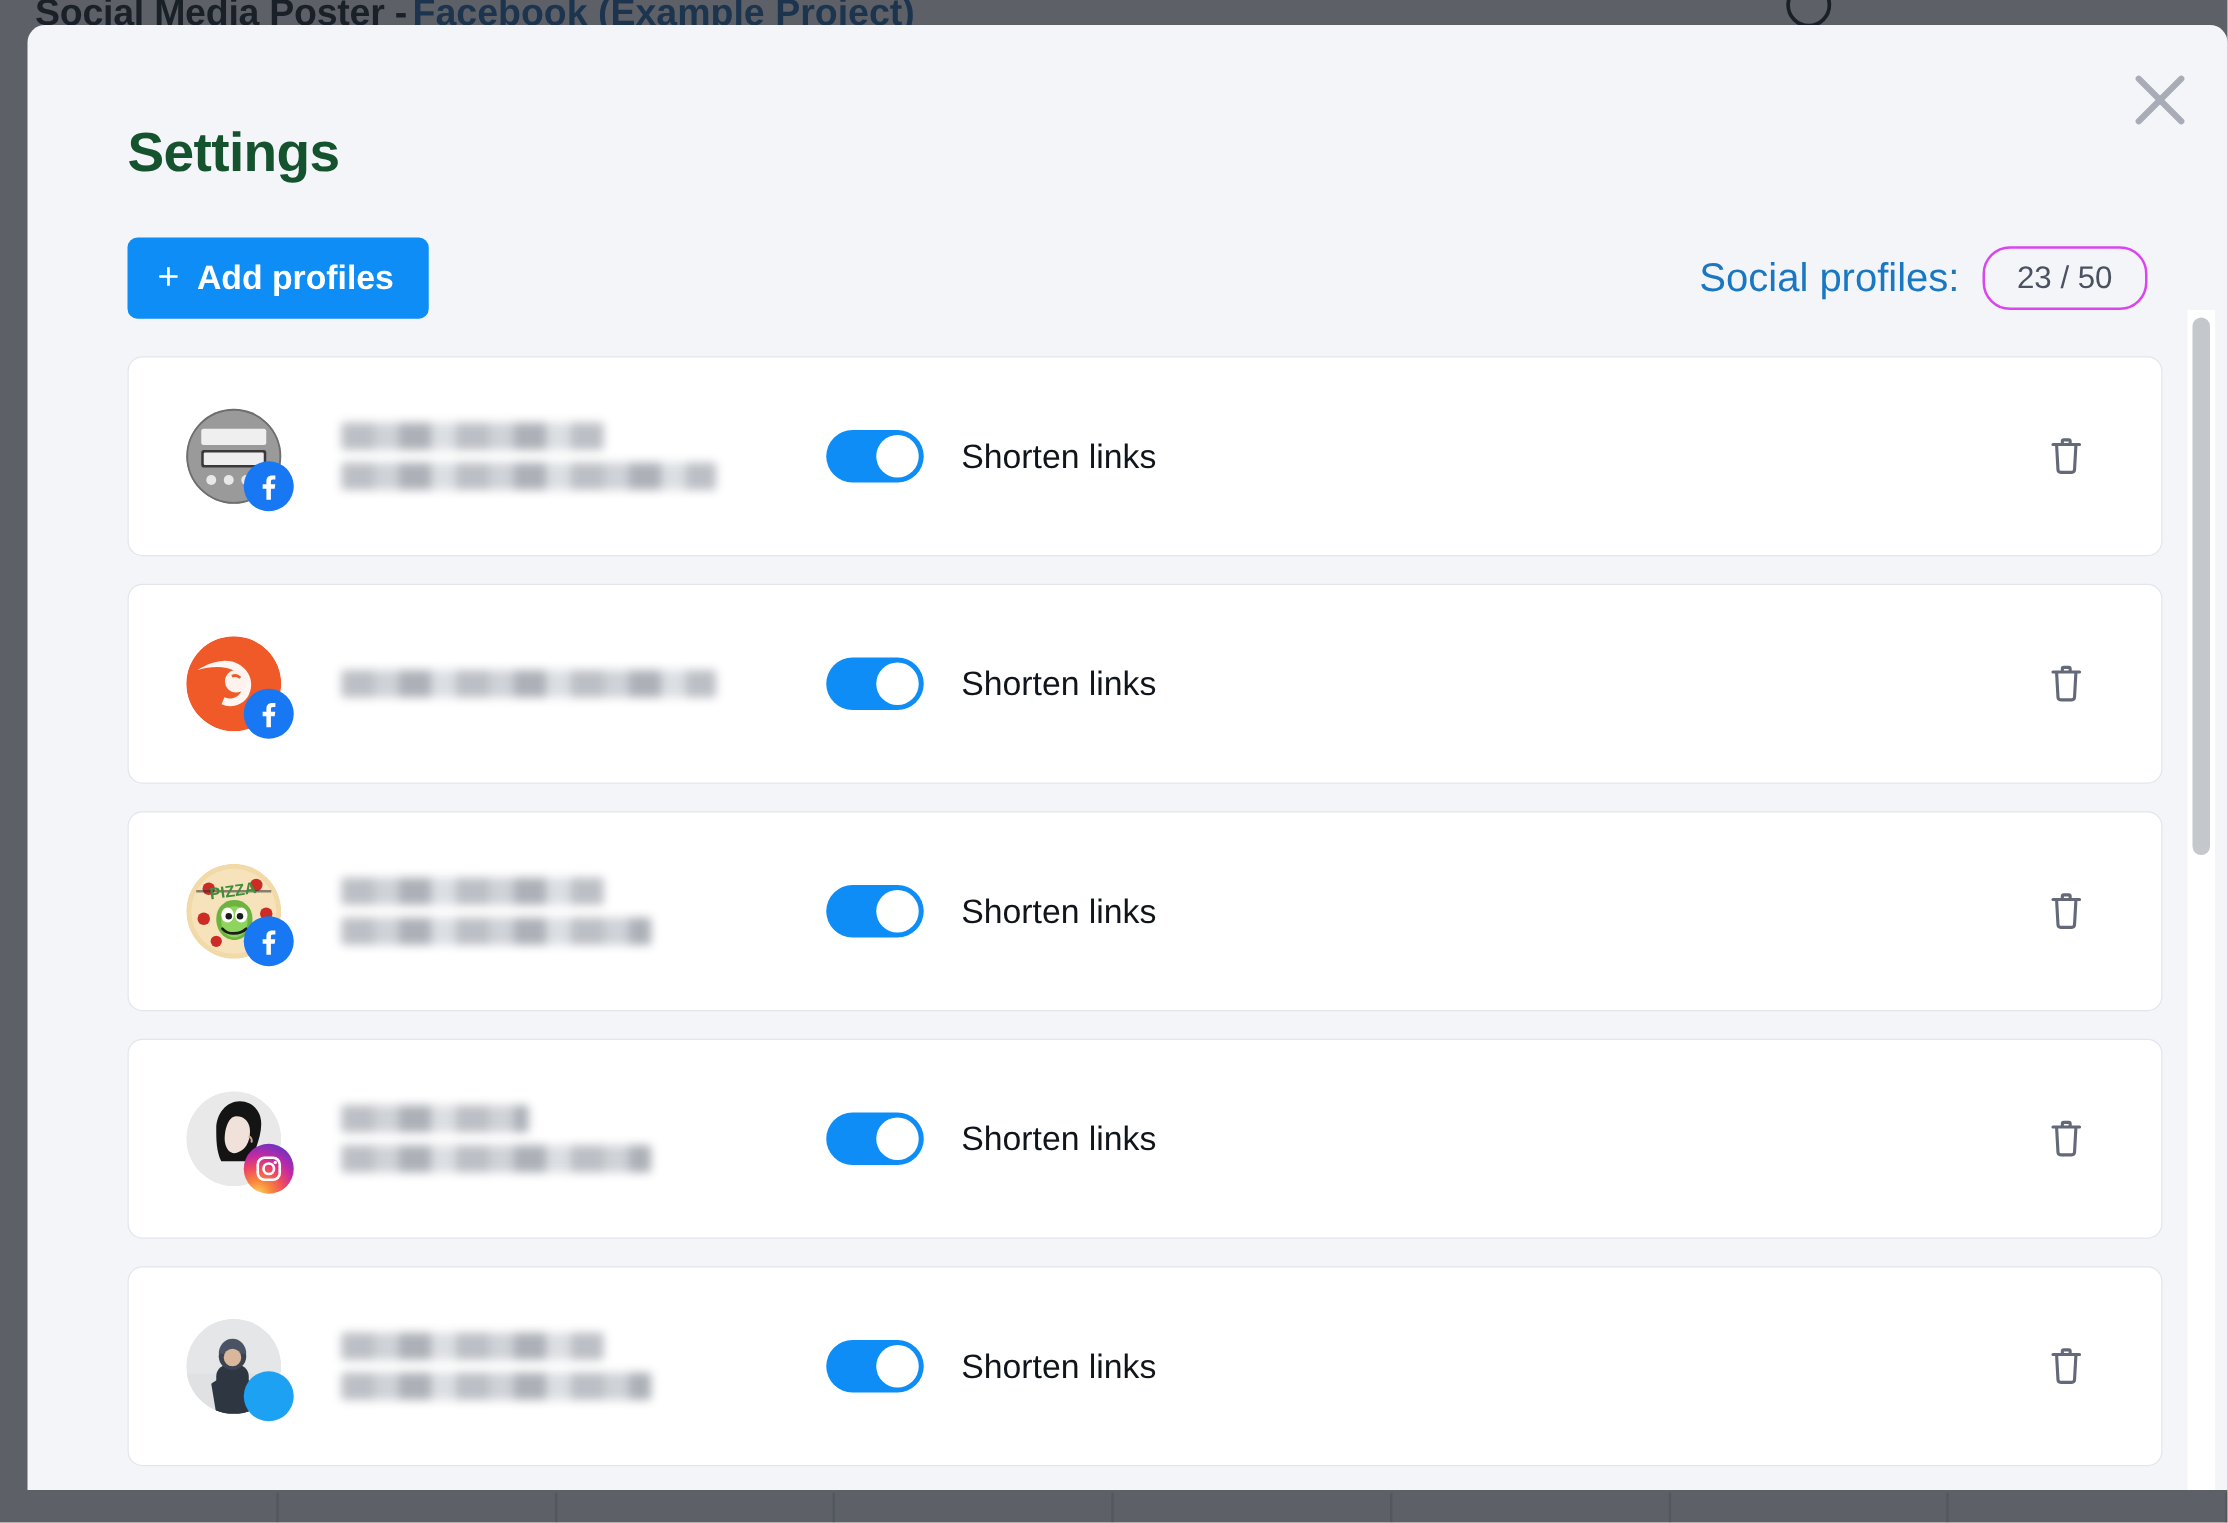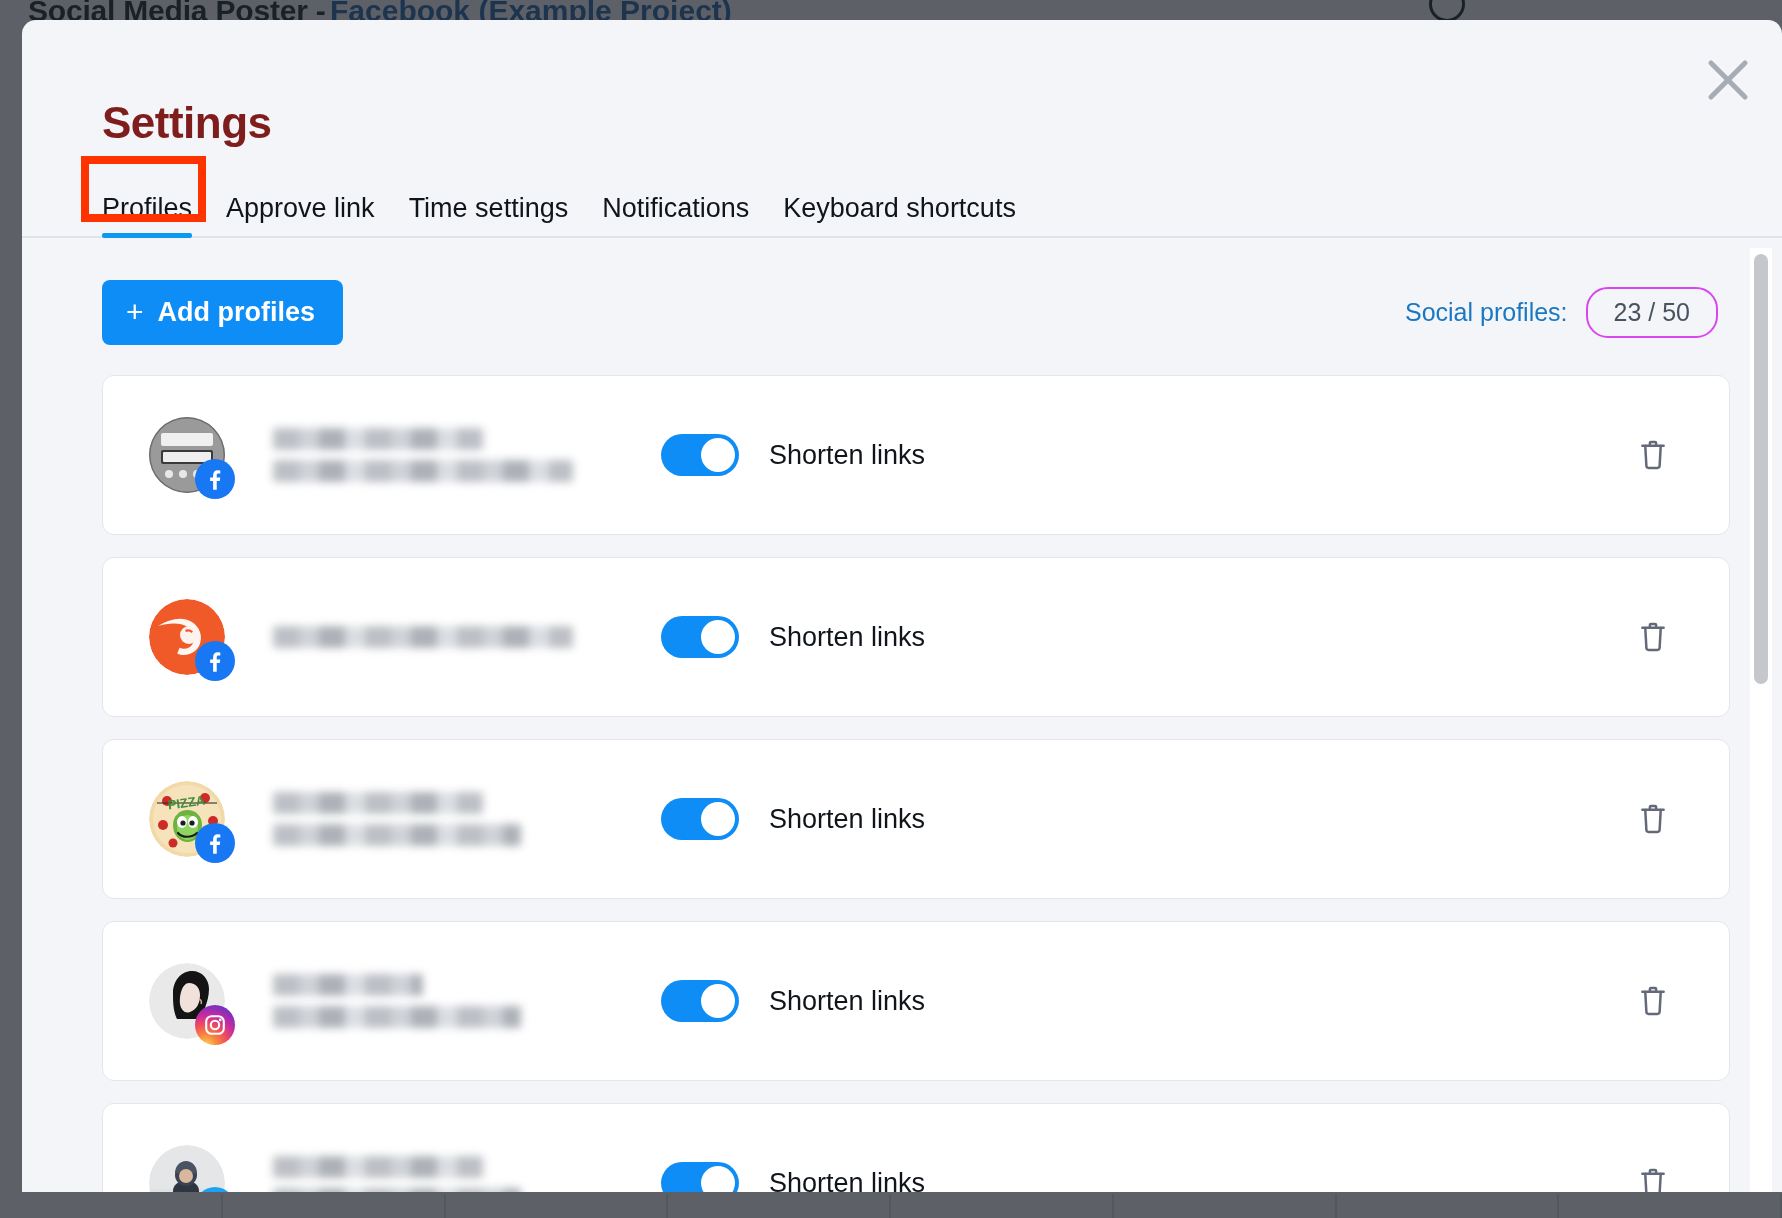--- a/index.html
+++ b/index.html
@@ -103,21 +103,21 @@
     align-items: center;
     justify-content: center;
     cursor: pointer;
   }
   #modal-close svg { display: block; }
 
   #modal-title {
     margin: 78px 0 0 80px;
     font-size: 44px;
     font-weight: bold;
-    color: #7f1d1d;
+    color: #14532d;
     letter-spacing: -0.5px;
   }
 
   
   #tabs-row {
     position: relative;
     margin-top: 40px;
     padding: 0 0 0 80px;
     display: flex;
     align-items: flex-end;
@@ -194,21 +194,21 @@
     top: -1px;
   }
 
   #profiles-counter {
     display: flex;
     align-items: center;
     gap: 18px;
     padding-right: 12px;
   }
   #profiles-counter-label {
-    font-size: 25px;
+    font-size: 32px;
     color: #1a78c2;
   }
   #profiles-counter-pill {
     border: 2px solid #d946ef;
     border-radius: 22px;
     padding: 9px 26px;
     font-size: 25px;
     color: #4a5260;
     background: #f3f5f9;
   }
@@ -379,28 +379,20 @@
 
   <div id="modal-close">
     <svg width="46" height="46" viewBox="0 0 46 46" aria-hidden="true">
       <line x1="6" y1="6" x2="40" y2="40" stroke="#a8acb6" stroke-width="5" stroke-linecap="round"></line>
       <line x1="40" y1="6" x2="6" y2="40" stroke="#a8acb6" stroke-width="5" stroke-linecap="round"></line>
     </svg>
   </div>
 
   <h1 id="modal-title">Settings</h1>
 
-  <nav id="tabs-row">
-    <div class="tab-item active">Profiles</div>
-    <div class="tab-item">Approve link</div>
-    <div class="tab-item">Time settings</div>
-    <div class="tab-item">Notifications</div>
-    <div class="tab-item">Keyboard shortcuts</div>
-    <div id="annotation-box"></div>
-  </nav>
 
   <div id="profiles-scroll">
 
     <div id="toolbar-row">
       <button id="add-profile-button">
         <span class="plus-glyph">+</span>
         <span>Add profiles</span>
       </button>
 
       <div id="profiles-counter">

